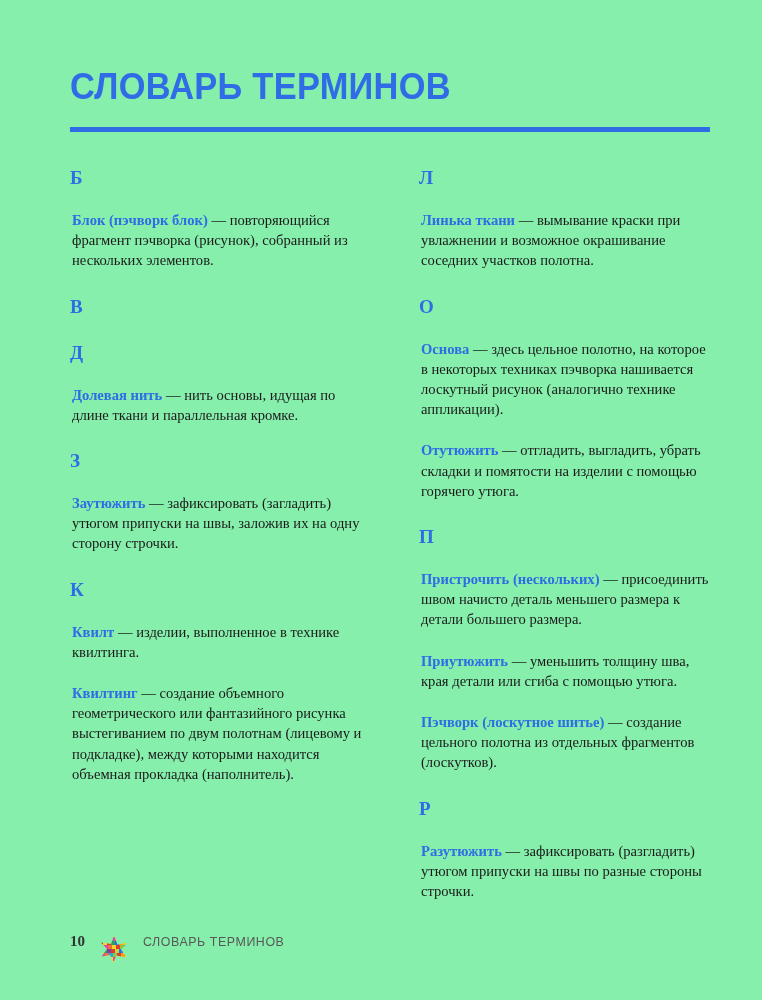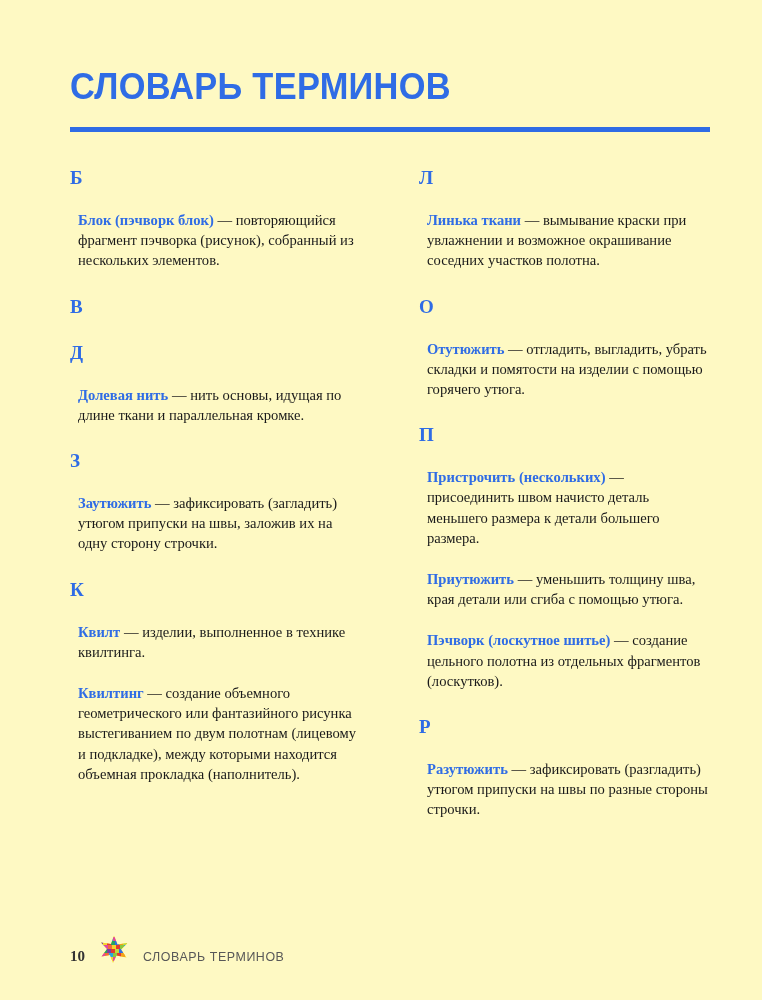--- a/index.html
+++ b/index.html
@@ -11,21 +11,21 @@
   body {
     width: 762px;
     height: 1000px;
     position: relative;
     font-family: "Liberation Serif", "DejaVu Serif", serif;
     -webkit-font-smoothing: antialiased;
   }
   .page {
     position: absolute;
     inset: 0;
-    background: #fef9c3;
+    background: #86efac;
     overflow: hidden;
     padding-left: 36px;
   }
 
   
   .header {
     position: absolute;
     left: 70px;
     top: 66px;
     width: 640px;
@@ -71,42 +71,42 @@
     font-size: 19px;
     line-height: 20px;
     color: #2f6ce5;
     margin: 0 0 22px 0;
   }
   .letter-group + .letter-group .letter-heading {
     margin-top: 26px;
   }
 
   .entry {
-    margin: 0 0 21px 8px;
+    margin: 0 0 21px 2px;
     font-size: 14.6px;
     line-height: 20.2px;
     color: #1a1a1a;
     text-align: left;
     hyphens: manual;
   }
   .entry:last-child { margin-bottom: 0; }
 
   .term {
     color: #2f6ce5;
     font-weight: 700;
   }
   .def { color: #1a1a1a; }
 
   
   .footer {
     position: absolute;
     left: 70px;
     bottom: 36px;
     display: flex;
-    align-items: flex-end;
+    align-items: flex-start;
     gap: 14px;
   }
   .page-number {
     font-family: "Liberation Serif", "DejaVu Serif", serif;
     font-weight: 700;
     font-size: 15px;
     color: #333333;
     line-height: 1;
   }
   .footer-mark {
@@ -180,20 +180,23 @@
 
       <div class="letter-group">
         <div class="letter-heading">Л</div>
         <p class="entry">
           <span class="term">Линька ткани</span><span class="def"> — вымывание краски при увлажнении и возможное окрашивание соседних участков полотна.</span>
         </p>
       </div>
 
       <div class="letter-group">
         <div class="letter-heading">О</div>
+        <p class="entry">
+          <span class="term">Основа</span><span class="def"> — здесь цельное полотно, на которое в некоторых техниках пэчворка нашивается лоскутный рисунок (аналогично технике аппликации).</span>
+        </p>
         <p class="entry">
           <span class="term">Отутюжить</span><span class="def"> — отгладить, выгладить, убрать складки и помятости на изделии с помощью горячего утюга.</span>
         </p>
       </div>
 
       <div class="letter-group">
         <div class="letter-heading">П</div>
         <p class="entry">
           <span class="term">Пристрочить (нескольких)</span><span class="def"> — присоединить швом начисто деталь меньшего размера к детали большего размера.</span>
         </p>

